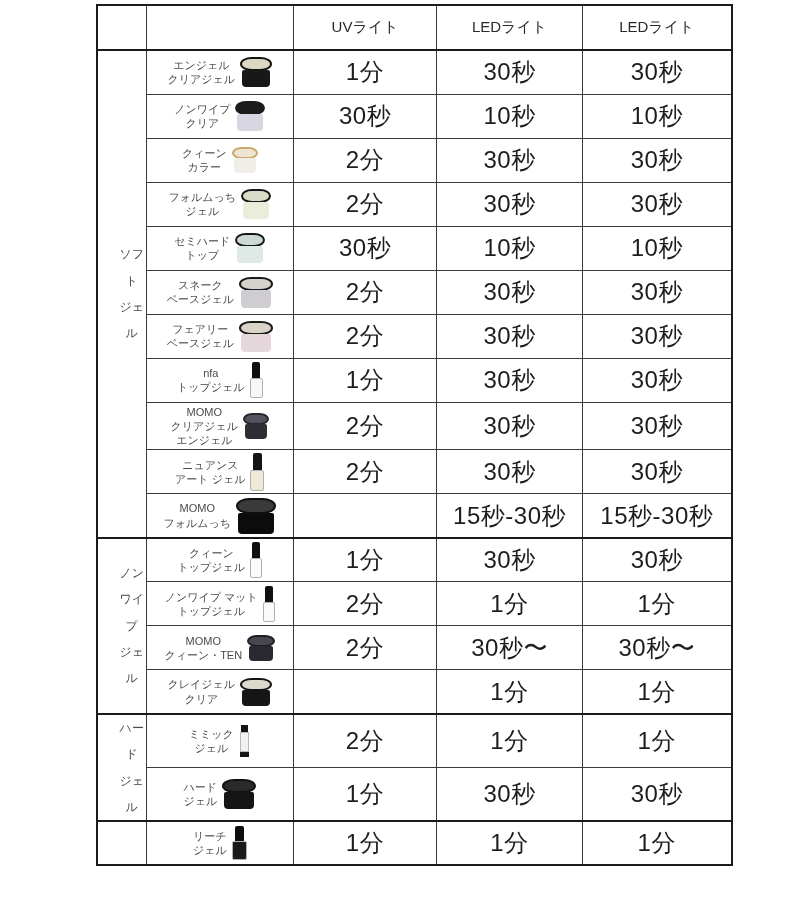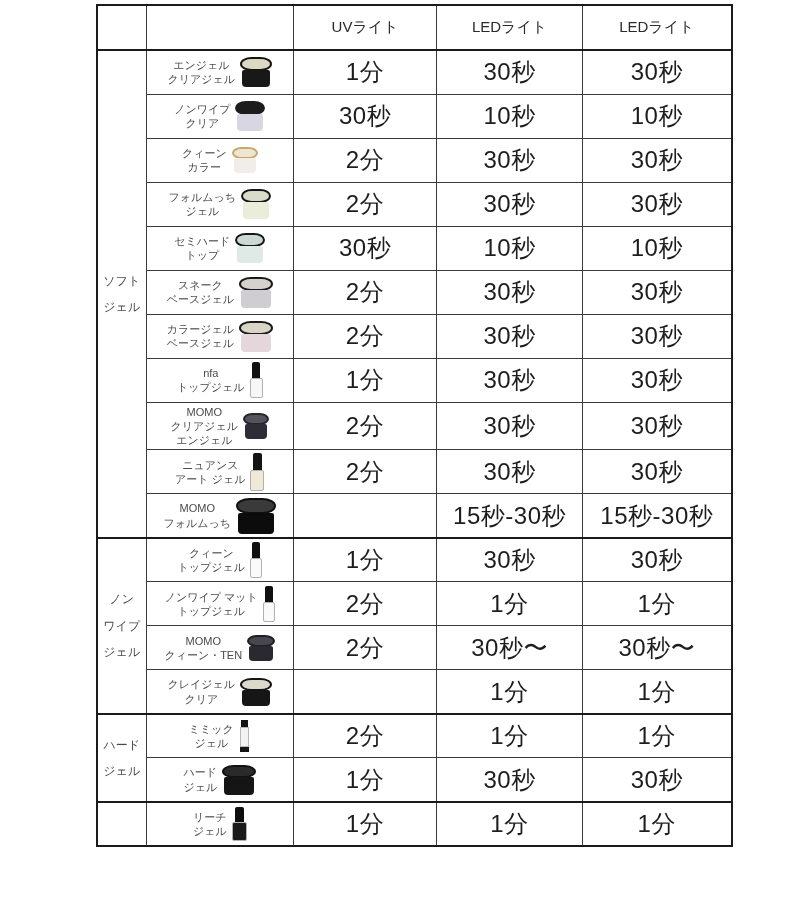--- a/index.html
+++ b/index.html
@@ -22,21 +22,21 @@
     border: 1px solid var(--border-thin);
     padding: 0; overflow: hidden;
   }
   thead th {
     height: 45px; font-size: 15px; font-weight: 400;
     color: #2a2a2a; text-align: center;
   }
   tbody tr { height: 44px; }
   tr.group-start td { border-top: 2px solid var(--border-thick); }
   .cat-cell { text-align: center; font-size: 12px; color: var(--label-text); vertical-align: middle; }
-  .cat-line { line-height: 2.2; }
+  .cat-line { line-height: 2.2; padding-left: 20px; }
   .prod-cell { vertical-align: middle; }
   .prod-wrap { display: flex; align-items: center; justify-content: center; gap: 5px; padding: 2px 17px; }
   .prod-name { font-size: 11px; color: var(--label-text); text-align: center; line-height: 1.3; white-space: nowrap; }
   .time-cell { text-align: center; font-size: 24px; color: var(--time-text); vertical-align: middle; letter-spacing: 0.5px; }
   .prod-icon { flex: 0 0 auto; }
   .jar { display: flex; flex-direction: column; align-items: stretch; }
   .jar-lid { height: 46%; border: 2px solid; border-radius: 50% / 70%; }
   .jar-body { flex: 1; margin: -1px 2px 0 2px; border-radius: 2px 2px 4px 4px; }
   .bottle { display: flex; flex-direction: column; align-items: center; }
   .bottle-cap { width: 62%; height: 44%; border-radius: 2px 2px 0 0; }
@@ -170,21 +170,21 @@
           </div>
         </td>
         <td class="time-cell">2分</td>
         <td class="time-cell">30秒</td>
         <td class="time-cell">30秒</td>
       </tr>
       <tr>
         <td class="prod-cell">
           <div class="prod-wrap">
             <div class="prod-name">
-              <div>カラージェル</div>
+              <div>フェアリー</div>
               <div>ベースジェル</div>
             </div>
             <div class="prod-icon jar" style="width: 34px; height: 31px;">
               <div class="jar-lid" style="background: rgb(217, 212, 200); border-color: rgb(26, 26, 26);"></div>
               <div class="jar-body" style="background: rgb(228, 214, 218);"></div>
             </div>
           </div>
         </td>
         <td class="time-cell">2分</td>
         <td class="time-cell">30秒</td>

